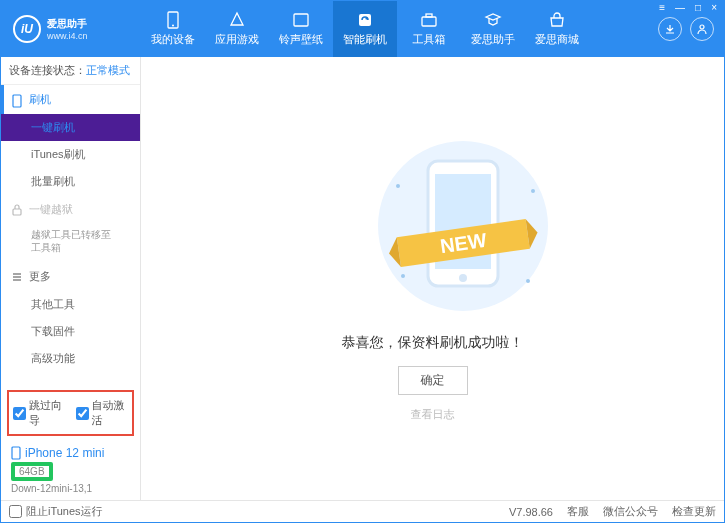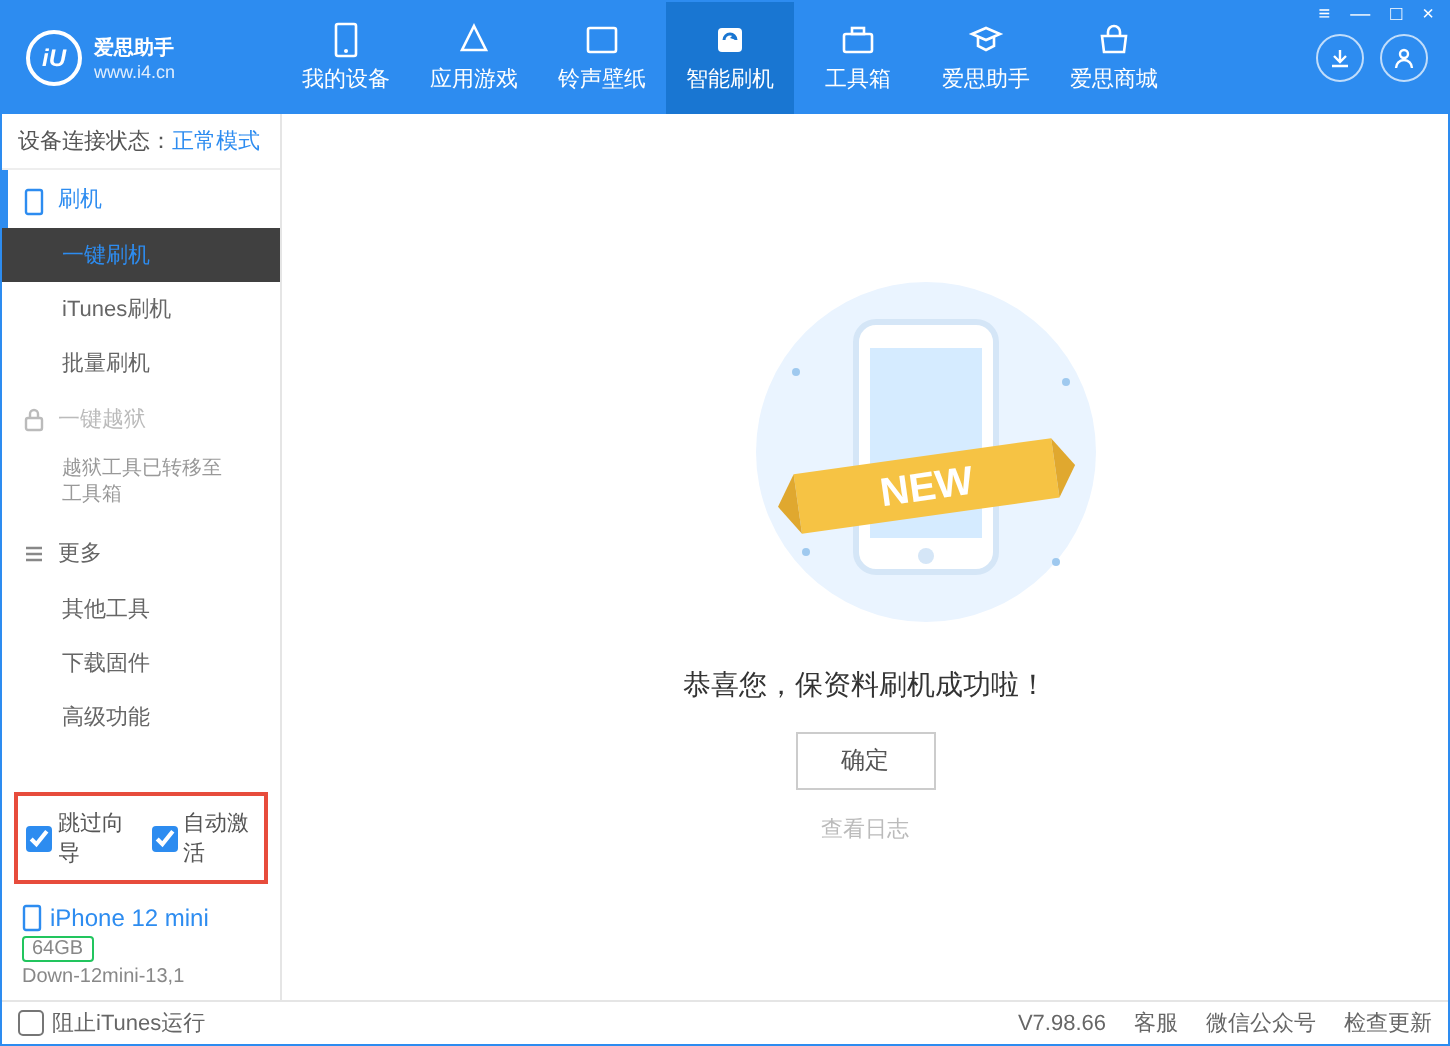--- a/index.html
+++ b/index.html
@@ -20,28 +20,28 @@
 .win-controls span { cursor: pointer; padding: 0 2px; }
 .body { display: flex; height: calc(100% - 56px - 22px); }
 .sidebar { width: 140px; border-right: 1px solid #e5e5e5; display: flex; flex-direction: column; font-size: 11px; color: #555; }
 .status-bar { padding: 6px 8px; border-bottom: 1px solid #eee; font-size: 11px; }
 .status-val { color: #2d8cf0; }
 .side-section { display: flex; align-items: center; padding: 7px 10px; gap: 6px; color: #666; }
 .side-section .sicon { width: 12px; height: 12px; }
 .active-indicator { width: 3px; background: #2d8cf0; height: 100%; position: absolute; left: 0; top: 0; }
 .side-section.flash { position: relative; color: #2d8cf0; }
 .side-item { padding: 6px 10px 6px 30px; cursor: pointer; color: #666; }
-.side-item.active { background: #404040; color: #2d8cf0; }
+.side-item.active { background: #4c1d95; color: #2d8cf0; }
 .side-note { padding: 4px 10px 8px 30px; color: #999; font-size: 10px; line-height: 1.3; }
 .checkbox-row { border: 2px solid #e74c3c; margin: 4px 6px; padding: 6px 4px; display: flex; gap: 10px; align-items: center; }
 .cb { display: flex; align-items: center; gap: 3px; font-size: 11px; color: #555; }
 .cb input { accent-color: #2d8cf0; }
 .device-box { padding: 6px 10px; }
 .device-name { color: #2d8cf0; font-size: 12px; display: flex; align-items: center; gap: 4px; }
-.device-badge { display: inline-block; border: 1px solid #22c55e; border-radius: 2px; padding: 0 4px; font-size: 10px; color: #888; margin-top: 2px; }
+.device-badge { display: inline-block; border: 4px solid #22c55e; border-radius: 2px; padding: 0 4px; font-size: 10px; color: #888; margin-top: 2px; }
 .device-sub { font-size: 10px; color: #888; margin-top: 2px; }
 .main { flex: 1; display: flex; flex-direction: column; align-items: center; justify-content: center; position: relative; }
 .phone-illustration { width: 160px; height: 180px; position: relative; }
 .success-text { margin-top: 18px; font-size: 14px; color: #333; }
 .ok-btn { margin-top: 14px; border: 1px solid #ccc; background: #fff; padding: 5px 22px; font-size: 12px; cursor: pointer; color: #555; }
 .log-link { margin-top: 12px; font-size: 11px; color: #bbb; cursor: pointer; }
 .footer { height: 22px; border-top: 1px solid #e5e5e5; display: flex; align-items: center; font-size: 11px; color: #666; padding: 0 8px; }
 .footer-left { display: flex; align-items: center; gap: 4px; }
 .footer-right { margin-left: auto; display: flex; gap: 14px; align-items: center; }
 .footer-right span { cursor: pointer; }

